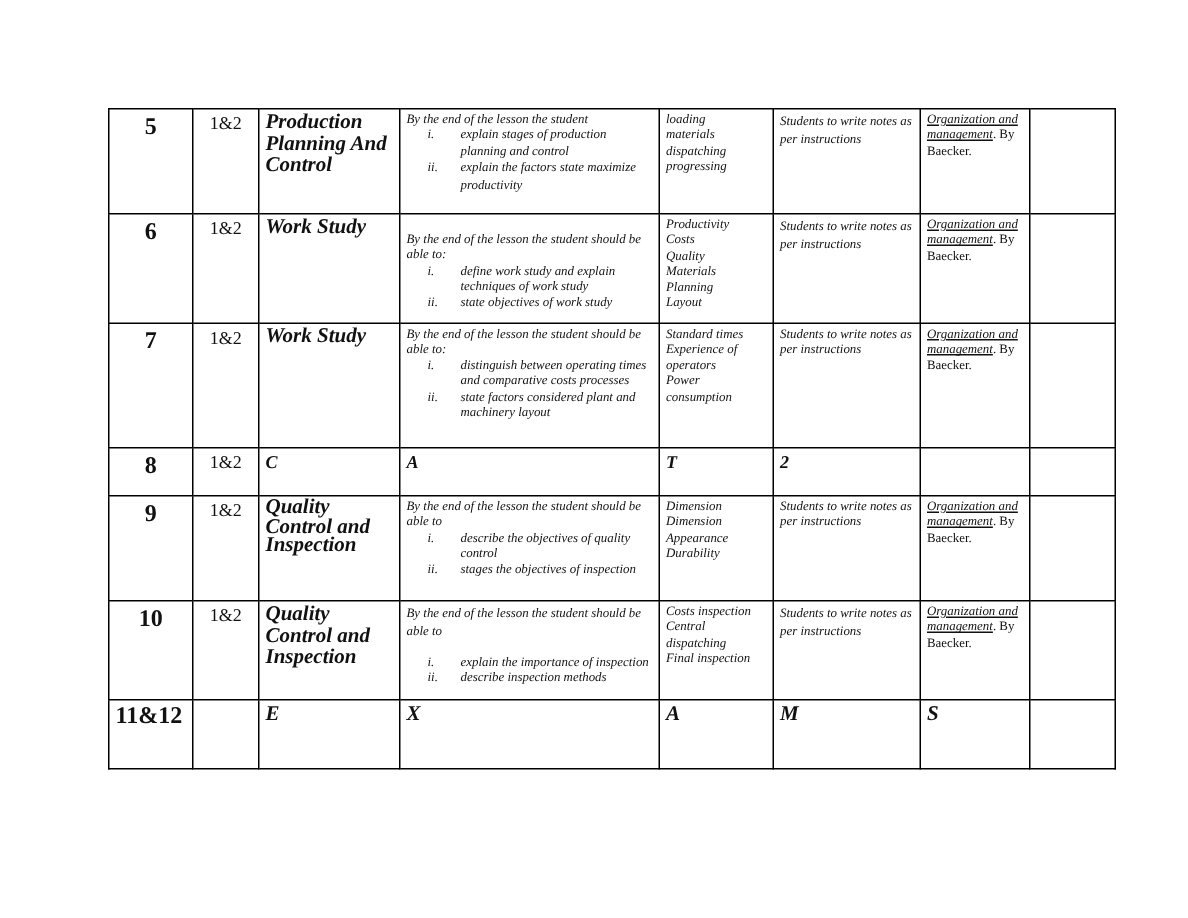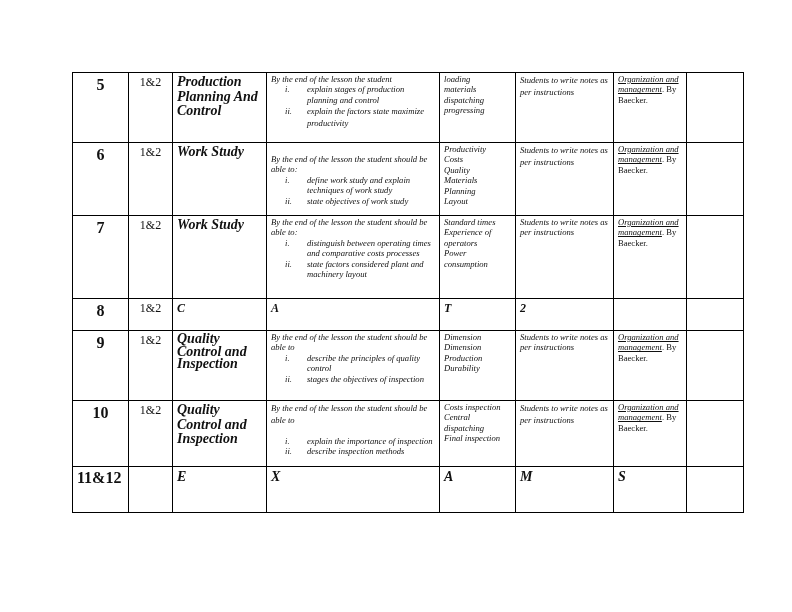--- a/index.html
+++ b/index.html
@@ -120,28 +120,28 @@
       <td class="big"></td>
     </tr>
 
     <tr style="height:70px;">
       <td class="wk">9</td>
       <td class="ls">1&amp;2</td>
       <td class="tp" style="line-height:12.5px;">Quality Control and Inspection</td>
       <td class="obj">
         <p class="intro">By the end of the lesson the student should be able to</p>
         <ol>
-          <li><span class="num">i.</span><span>describe the principles of quality control</span></li>
+          <li><span class="num">i.</span><span>describe the objectives of quality control</span></li>
           <li><span class="num">ii.</span><span>stages the objectives of inspection</span></li>
         </ol>
       </td>
       <td class="act">
         <div>Dimension</div>
         <div>Dimension</div>
-        <div>Production</div>
+        <div>Appearance</div>
         <div>Durability</div>
       </td>
       <td class="lrn">Students to write notes as per instructions</td>
       <td class="ref"><span class="it">Organization and management</span><span>. By Baecker.</span></td>
       <td></td>
     </tr>
 
     <tr style="height:66px;">
       <td class="wk">10</td>
       <td class="ls">1&amp;2</td>

